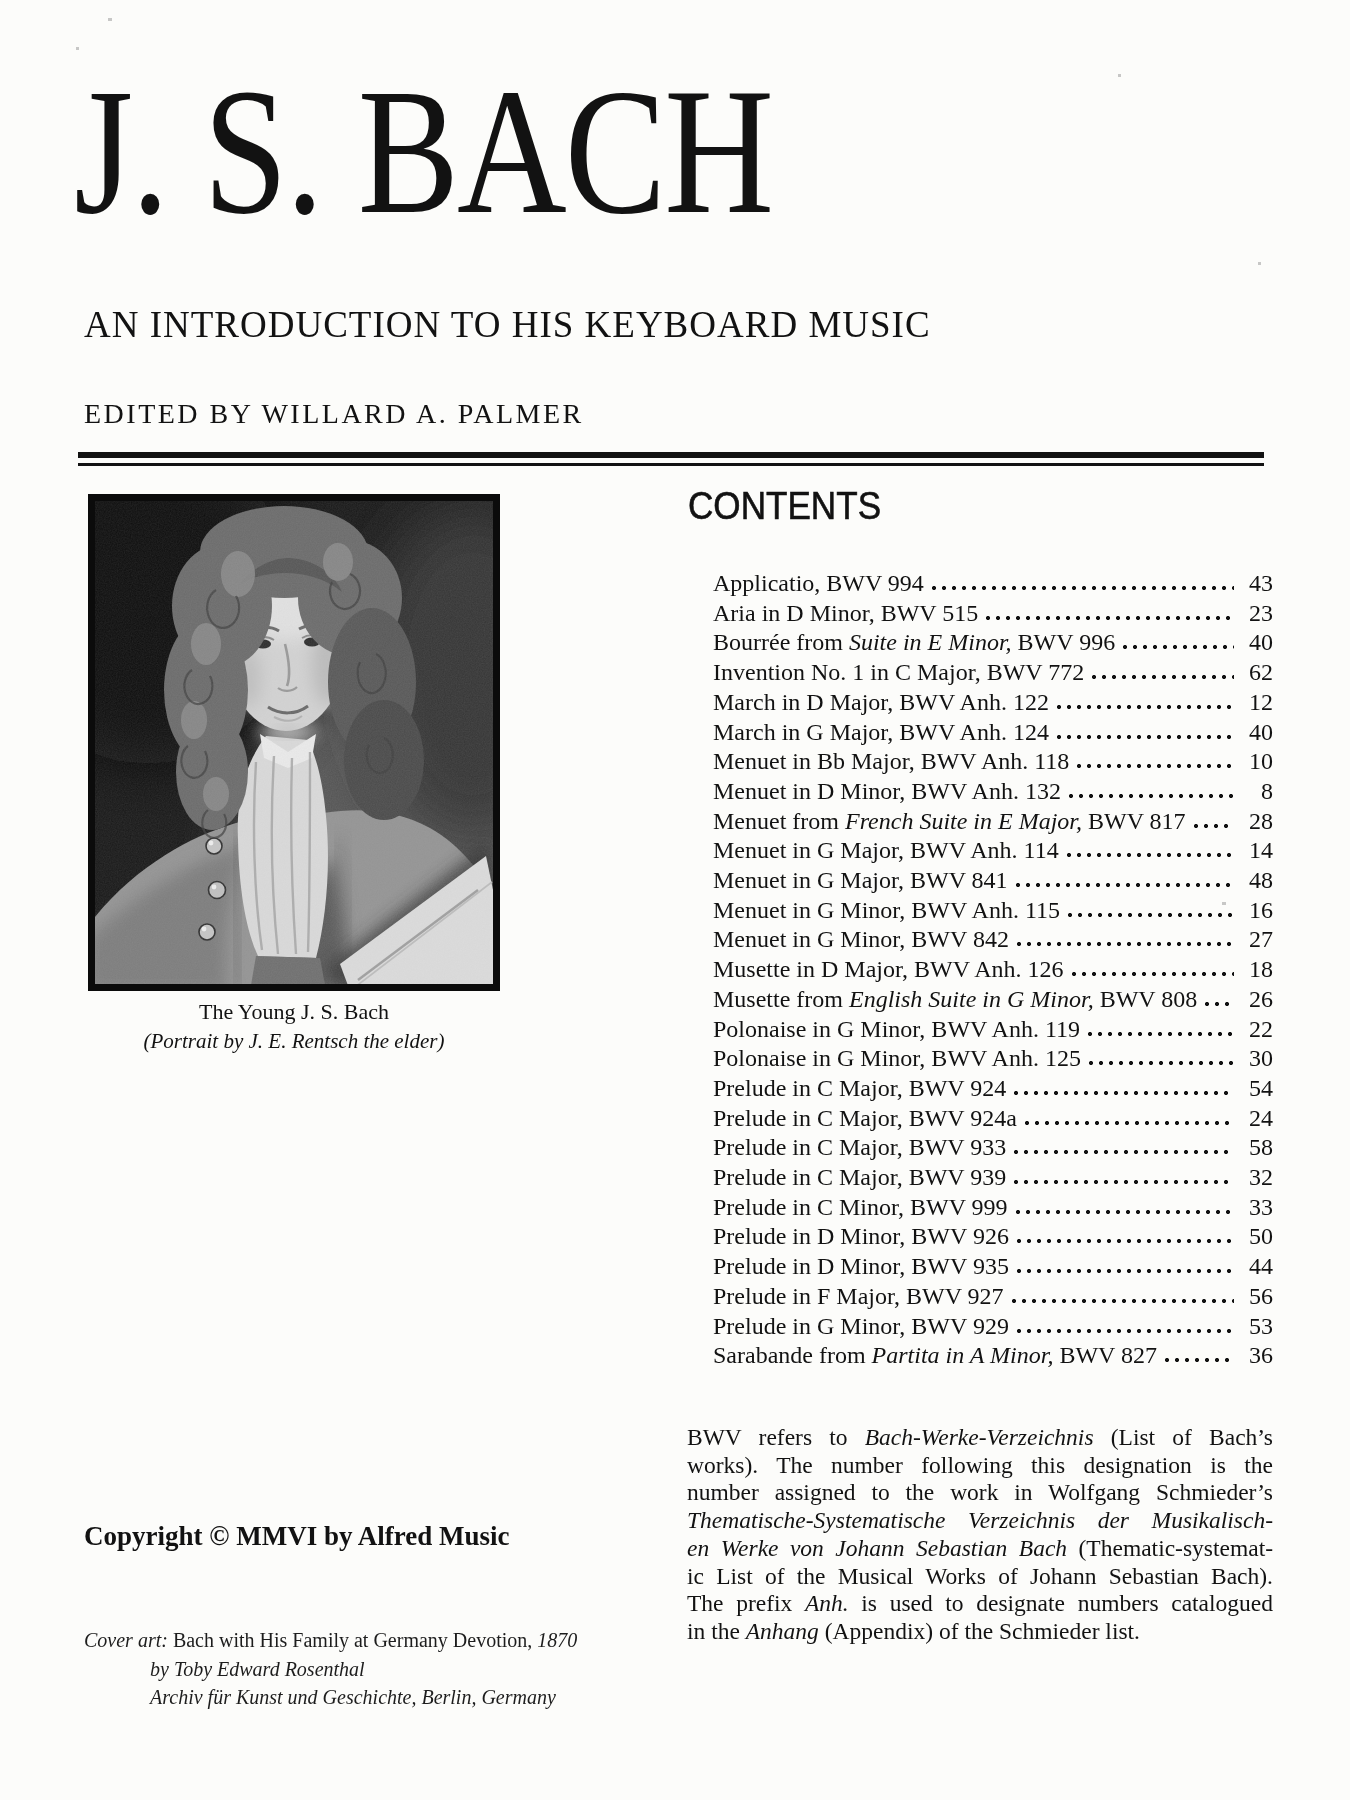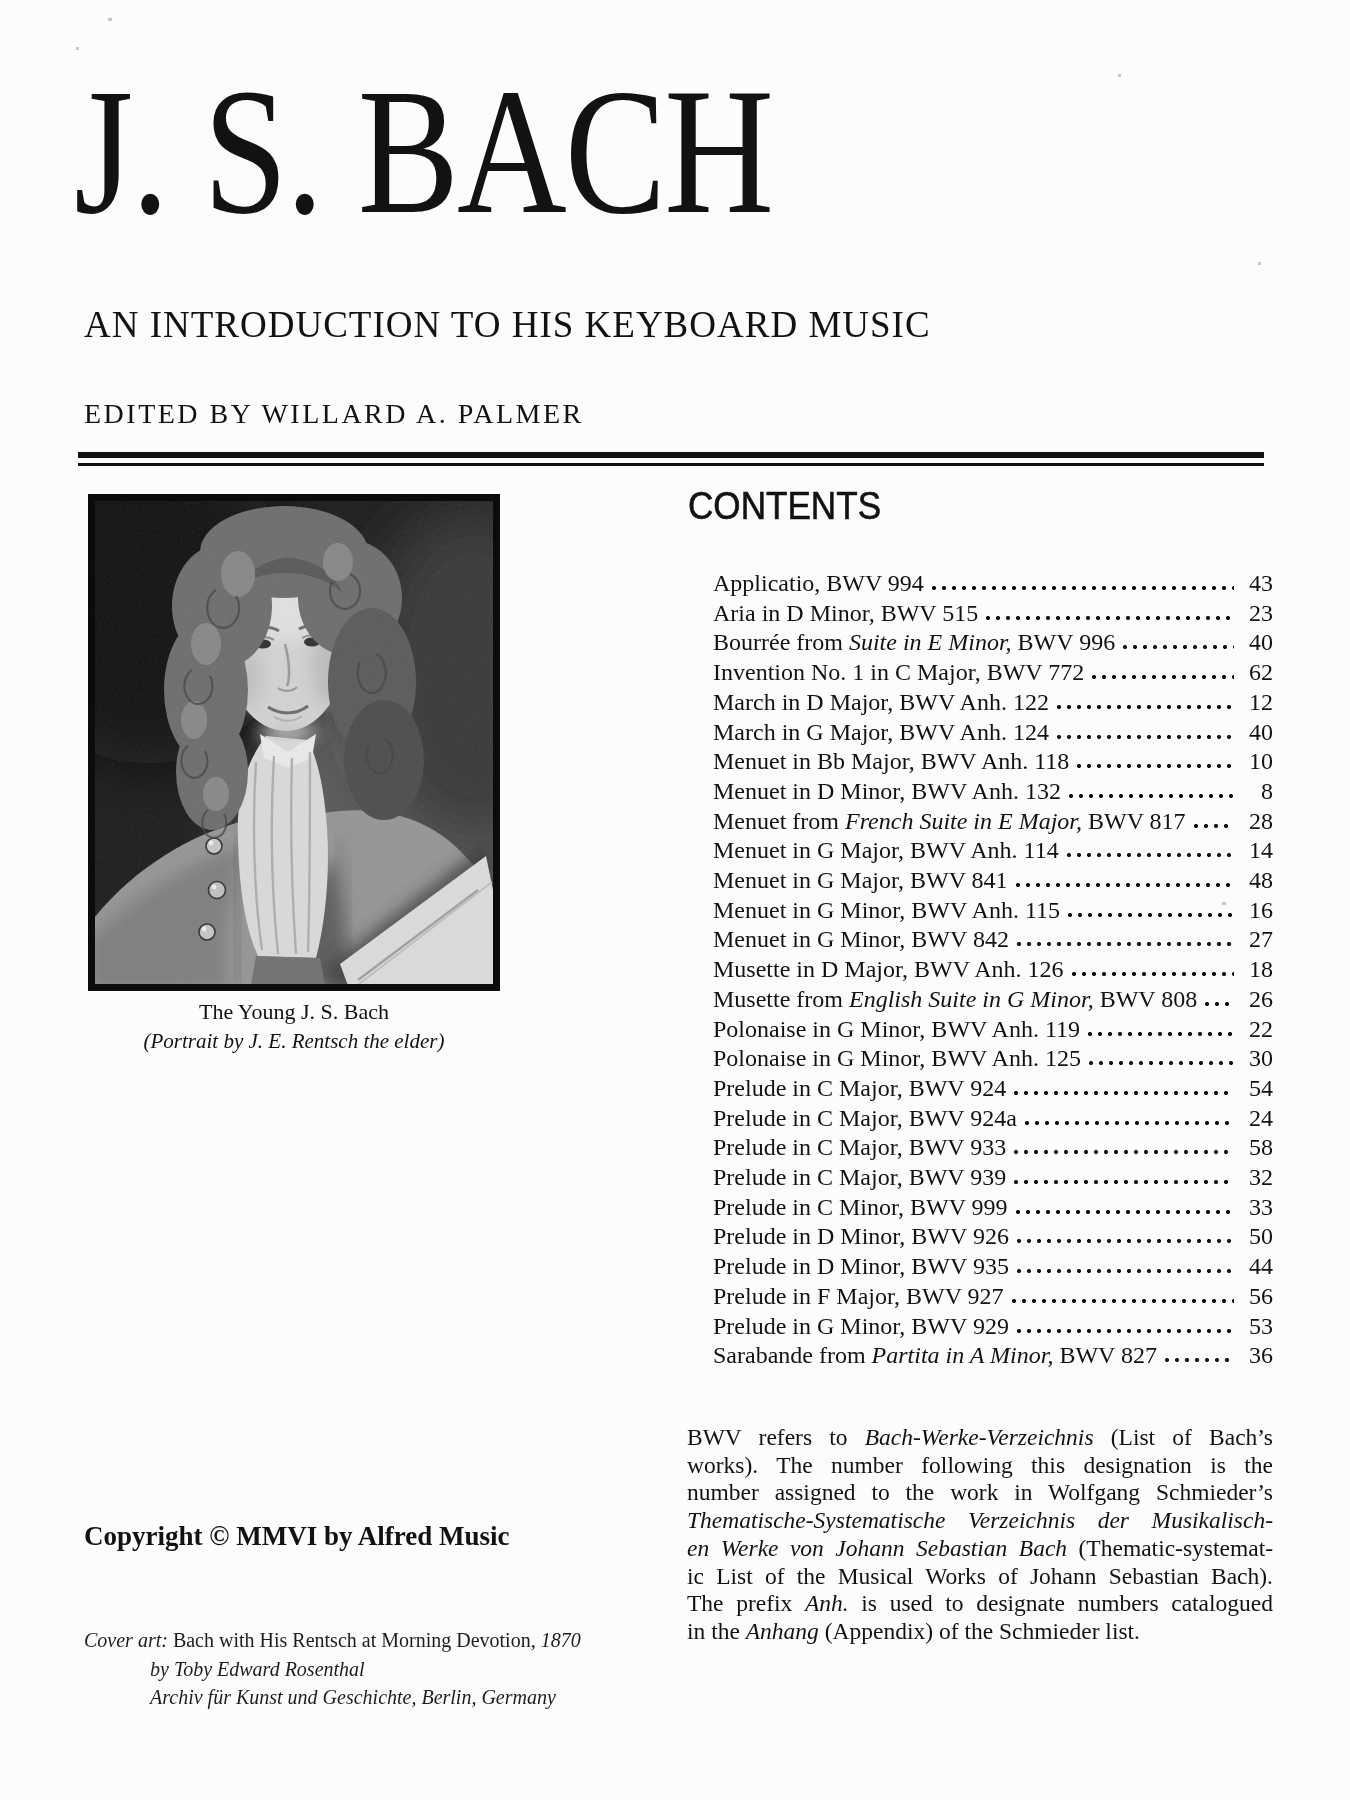--- a/index.html
+++ b/index.html
@@ -340,18 +340,18 @@
       <div class="fn-line"><span>ic List of the Musical Works of Johann Sebastian Bach).</span></div>
       <div class="fn-line"><span>The prefix </span><span class="it">Anh.</span><span> is used to designate numbers catalogued</span></div>
       <div class="fn-line fn-last"><span>in the </span><span class="it">Anhang</span><span> (Appendix) of the Schmieder list.</span></div>
     </div>
 
   <div class="copyright">
     <div>Copyright © MMVI by Alfred Music</div>
   </div>
 
   <div class="coverart">
-      <div class="ca-line"><span class="it">Cover art: </span><span>Bach with His Rentsch at Morning Devotion, </span><span class="it">1870</span></div>
+      <div class="ca-line"><span class="it">Cover art: </span><span>Bach with His Family at Germany Devotion, </span><span class="it">1870</span></div>
       <div class="ca-line ca-indent"><span class="it">by Toby Edward Rosenthal</span></div>
       <div class="ca-line ca-indent"><span class="it">Archiv für Kunst und Geschichte, Berlin, Germany</span></div>
     </div>
 
 </div>
 
 </body></html>

